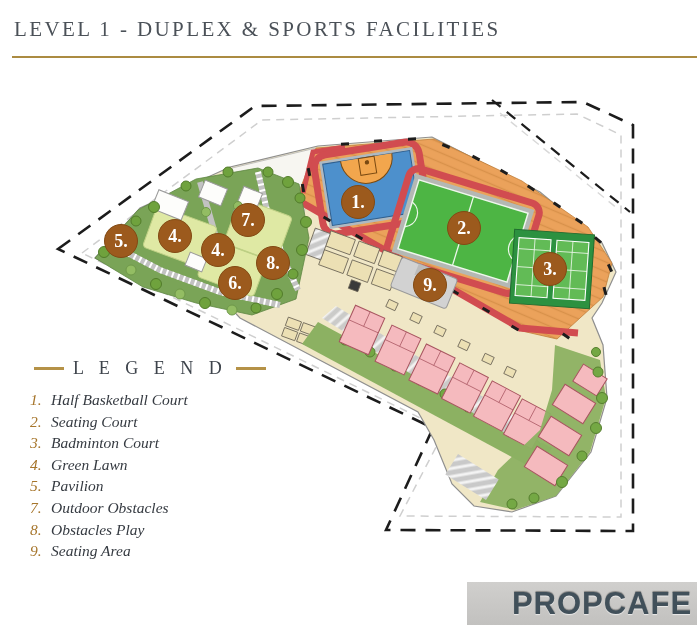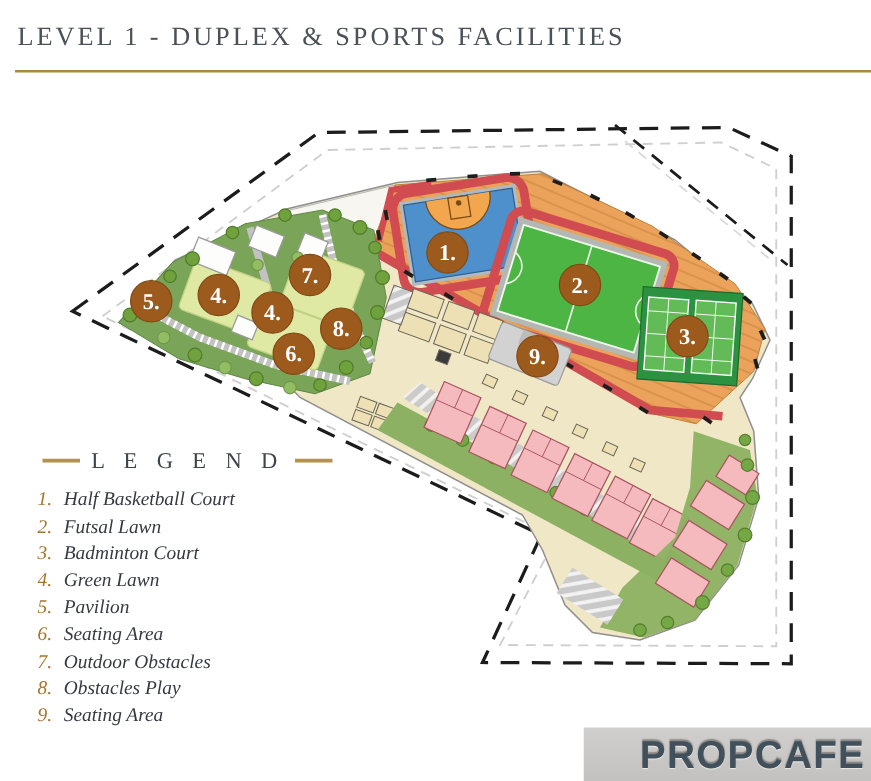--- a/index.html
+++ b/index.html
@@ -331,24 +331,23 @@
       </g>
   </svg>
 
   <div class="legend">
     <div class="legend-head">
       <span class="bar"></span>
       <span class="word">L E G E N D</span>
       <span class="bar"></span>
     </div>
     <div class="legend-item"><span class="num">1.</span><span>Half Basketball Court</span></div>
-    <div class="legend-item"><span class="num">2.</span><span>Futsal Lawn</span></div>
+    <div class="legend-item"><span class="num">2.</span><span>Seating Court</span></div>
     <div class="legend-item"><span class="num">3.</span><span>Badminton Court</span></div>
     <div class="legend-item"><span class="num">4.</span><span>Green Lawn</span></div>
     <div class="legend-item"><span class="num">5.</span><span>Pavilion</span></div>
-    <div class="legend-item"><span class="num">6.</span><span>Seating Area</span></div>
     <div class="legend-item"><span class="num">7.</span><span>Outdoor Obstacles</span></div>
     <div class="legend-item"><span class="num">8.</span><span>Obstacles Play</span></div>
     <div class="legend-item"><span class="num">9.</span><span>Seating Area</span></div>
   </div>
 
   <div class="watermark">PROPCAFE</div>
 </div>
 
 </body></html>

